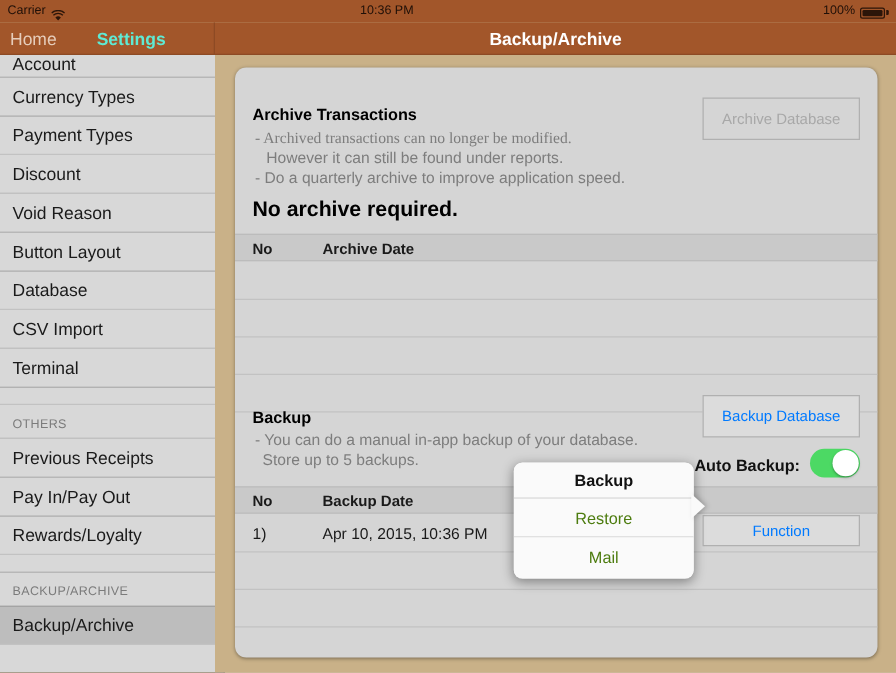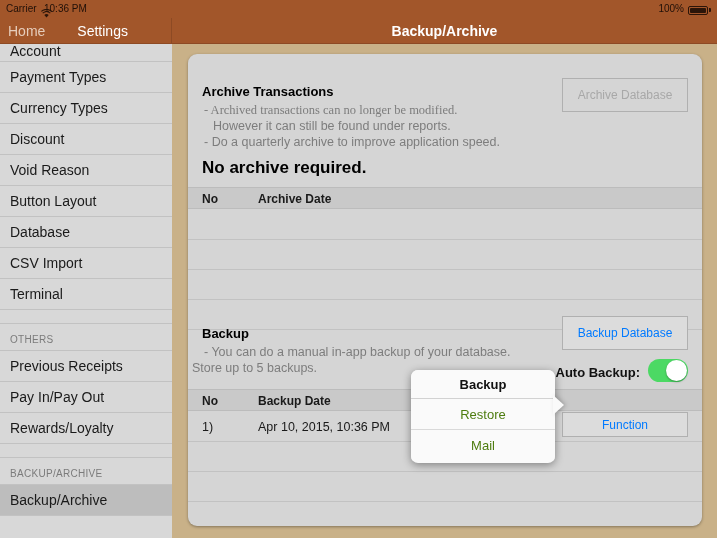--- a/index.html
+++ b/index.html
@@ -10,40 +10,40 @@
   }
   #app { position:relative; width:717px; height:538px; }
 
   
   .statusbar {
     position:absolute; top:0; left:0; width:717px; height:18px;
     background:#a2562a; color:#201008;
     font-size:10px; line-height:18px;
   }
   .sb-left { position:absolute; left:6px; top:0; display:flex; align-items:center; gap:4px; }
-  .sb-center { position:absolute; left:0; width:619px; text-align:left;margin-left:44px; }
+  .sb-center { position:absolute; left:0; width:619px; text-align:center; }
   .sb-right { position:absolute; right:6px; top:0; display:flex; align-items:center; gap:4px; }
   .wifi-ico { display:inline-block; width:11px; height:9px; position:relative; top:1px; }
   .batt { display:inline-block; width:20px; height:9px; border:1px solid #2b1509;
           border-radius:2px; position:relative; top:1px; }
   .batt:after { content:""; position:absolute; left:1px; top:1px; bottom:1px; right:1px;
                 background:#2b1509; border-radius:1px; }
   .batt-cap { display:inline-block; width:2px; height:4px; background:#2b1509;
               border-radius:0 1px 1px 0; position:relative; top:1px; margin-left:-3px; }
 
   
   .navbar {
     position:absolute; top:18px; left:0; width:717px; height:26px;
     background:#a2562a; border-bottom:1px solid #8d4a24;
   }
   .nav-left { position:absolute; left:0; top:0; width:172px; height:26px;
               display:flex; align-items:center; gap:32px; padding-left:8px;
               border-right:1px solid #8d4a24; }
   .nav-home { color:#e6cdbb; font-size:14px; }
-  .nav-settings { color:#ffffff; font-size:14px; font-weight:normal; }
+  .nav-settings { color:#5eead4; font-size:14px; font-weight:bold; }
   .nav-title { position:absolute; left:172px; width:545px; top:0; height:26px;
                line-height:26px; text-align:center; color:#fff;
                font-size:14px; font-weight:bold; }
 
   
   .sidebar {
     position:absolute; top:44px; left:0; width:180px; height:494px;
     background:#000000; overflow:hidden;
     border-right:1px solid #b9b9b9;
   }
@@ -151,22 +151,22 @@
     <div class="nav-left">
       <span class="nav-home">Home</span>
       <span class="nav-settings">Settings</span>
     </div>
     <div class="nav-title">Backup/Archive</div>
   </div>
 
   <div class="sidebar">
     <div id="sidebar-list">
         <div class="side-row clipped"><span>Account</span></div>
+        <div class="side-row"><span>Currency Types</span></div>
         <div class="side-row"><span>Payment Types</span></div>
-        <div class="side-row"><span>Currency Types</span></div>
         <div class="side-row"><span>Discount</span></div>
         <div class="side-row"><span>Void Reason</span></div>
         <div class="side-row"><span>Button Layout</span></div>
         <div class="side-row"><span>Database</span></div>
         <div class="side-row"><span>CSV Import</span></div>
         <div class="side-row"><span>Terminal</span></div>
         <div class="side-gap"></div>
         <div class="side-header">OTHERS</div>
         <div class="side-row"><span>Previous Receipts</span></div>
         <div class="side-row"><span>Pay In/Pay Out</span></div>
@@ -196,21 +196,21 @@
       </div>
       <div id="archive-rows" style="position:absolute;left:0;top:156px;width:514px;">
           <div class="tbl-row"></div>
           <div class="tbl-row"></div>
           <div class="tbl-row"></div>
           <div class="tbl-row"></div>
         </div>
 
       <div style="position:absolute;left:14px;top:272px;" class="sec-title">Backup</div>
       <div style="position:absolute;left:16px;top:290px;width:400px;" class="sec-desc">- You can do a manual in-app backup of your database.</div>
-      <div style="position:absolute;left:4px;top:306px;width:400px;" class="sec-desc">Store up to 5 backups.</div>
+      <div style="position:absolute;left:22px;top:306px;width:400px;" class="sec-desc">Store up to 5 backups.</div>
 
       <div class="btn" style="position:absolute;right:14px;top:262px;width:126px;height:34px;">Backup Database</div>
 
       <div style="position:absolute;right:62px;top:311px;font-size:13px;font-weight:bold;color:#111;">Auto Backup:</div>
       <div class="toggle" style="position:absolute;right:14px;top:305px;">
         <div class="knob"></div>
       </div>
 
       <div class="tbl-head" style="position:absolute;left:0;top:335px;width:514px;">
         <span class="col-no">No</span>

